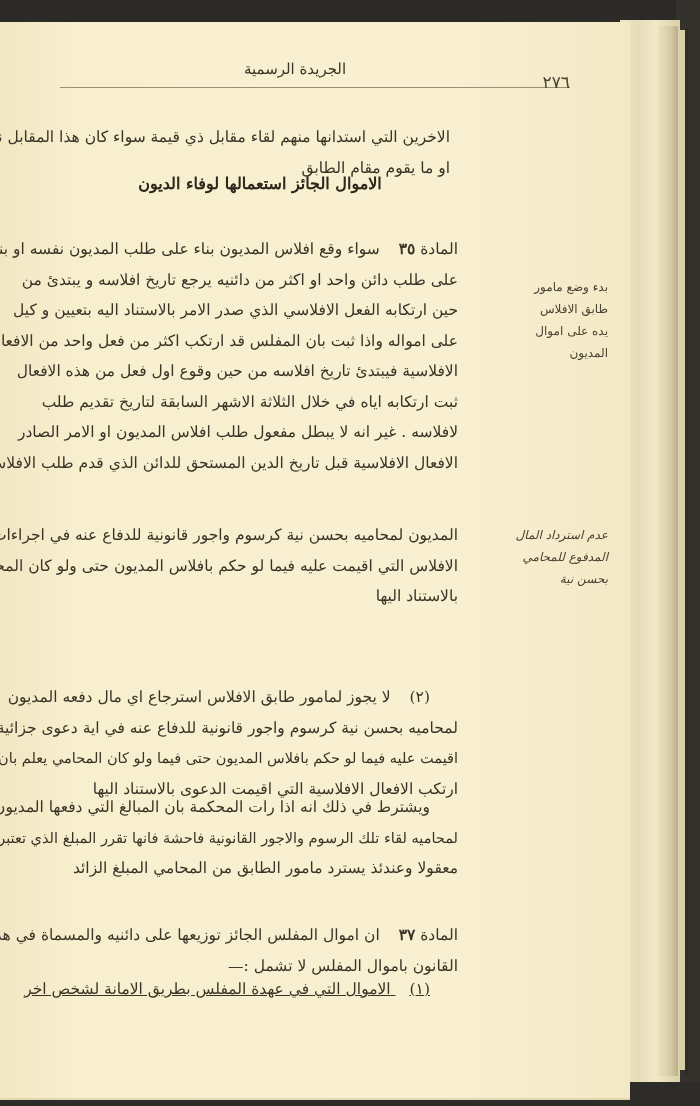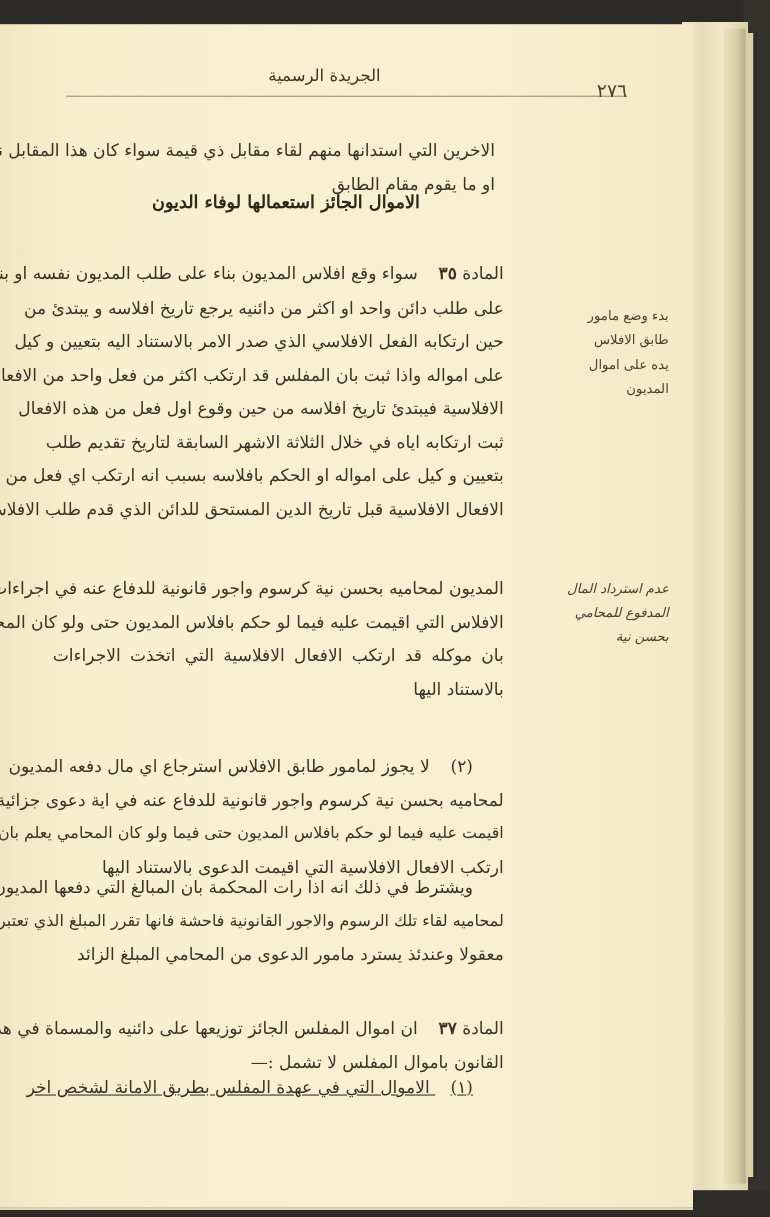--- a/index.html
+++ b/index.html
@@ -132,50 +132,49 @@
     <div class="line">
       <span>المادة</span>
       <span class="num">٣٥</span><span class="gap"></span>
       <span>سواء وقع افلاس المديون بناء على طلب المديون نفسه او بناء</span>
     </div>
     <div class="line">على طلب دائن واحد او اكثر من دائنيه يرجع تاريخ افلاسه و يبتدئ من</div>
     <div class="line">حين ارتكابه الفعل الافلاسي الذي صدر الامر بالاستناد اليه بتعيين و كيل</div>
     <div class="line">على امواله واذا ثبت بان المفلس قد ارتكب اكثر من فعل واحد من الافعال</div>
     <div class="line">الافلاسية فيبتدئ تاريخ افلاسه من حين وقوع اول فعل من هذه الافعال</div>
     <div class="line">ثبت ارتكابه اياه في خلال الثلاثة الاشهر السابقة لتاريخ تقديم طلب</div>
-    <div class="line">بتعيين و كيل على امواله او الحكم بافلاسه بسبب انه ارتكب اي فعل من</div>
+    <div class="line">لافلاسه . غير انه لا يبطل مفعول طلب افلاس المديون او الامر الصادر</div>
     <div class="line">الافعال الافلاسية قبل تاريخ الدين المستحق للدائن الذي قدم طلب الافلاس</div>
   </div>
 
   <div class="margin-note note36">
     <div>عدم استرداد المال</div>
     <div>المدفوع للمحامي</div>
     <div>بحسن نية</div>
   </div>
   <div class="block art-body art36 ar">
     <div class="line">المديون لمحاميه بحسن نية كرسوم واجور قانونية للدفاع عنه في اجراءات</div>
     <div class="line">الافلاس التي اقيمت عليه فيما لو حكم بافلاس المديون حتى ولو كان المحامي يعلم</div>
-    <div class="line">بان موكله قد ارتكب الافعال الافلاسية التي اتخذت الاجراءات</div>
     <div class="line last">بالاستناد اليها</div>
   </div>
 
   <div class="block art-body art36b ar">
     <div class="line indent" style="text-align-last:right;">
       <span>(٢)</span><span class="gap"></span>
       <span>لا يجوز لمامور طابق الافلاس استرجاع اي مال دفعه المديون</span>
     </div>
     <div class="line">لمحاميه بحسن نية كرسوم واجور قانونية للدفاع عنه في اية دعوى جزائية</div>
     <div class="line" style="font-size:14.5px;">اقيمت عليه فيما لو حكم بافلاس المديون حتى فيما ولو كان المحامي يعلم بان موكله قد</div>
     <div class="line last">ارتكب الافعال الافلاسية التي اقيمت الدعوى بالاستناد اليها</div>
   </div>
 
   <div class="block art-body para-condition ar">
     <div class="line indent" style="text-align-last:right;">ويشترط في ذلك انه اذا رات المحكمة بان المبالغ التي دفعها المديون</div>
     <div class="line" style="font-size:14.5px;">لمحاميه لقاء تلك الرسوم والاجور القانونية فاحشة فانها تقرر المبلغ الذي تعتبره</div>
-    <div class="line last">معقولا وعندئذ يسترد مامور الدعوى من المحامي المبلغ الزائد</div>
+    <div class="line last">معقولا وعندئذ يسترد مامور الطابق من المحامي المبلغ الزائد</div>
   </div>
 
   <div class="block art-body art37 ar">
     <div class="line">
       <span>المادة</span>
       <span class="num">٣٧</span><span class="gap"></span>
       <span>ان اموال المفلس الجائز توزيعها على دائنيه والمسماة في هذا</span>
     </div>
     <div class="line last">القانون باموال المفلس لا تشمل :—</div>
   </div>

